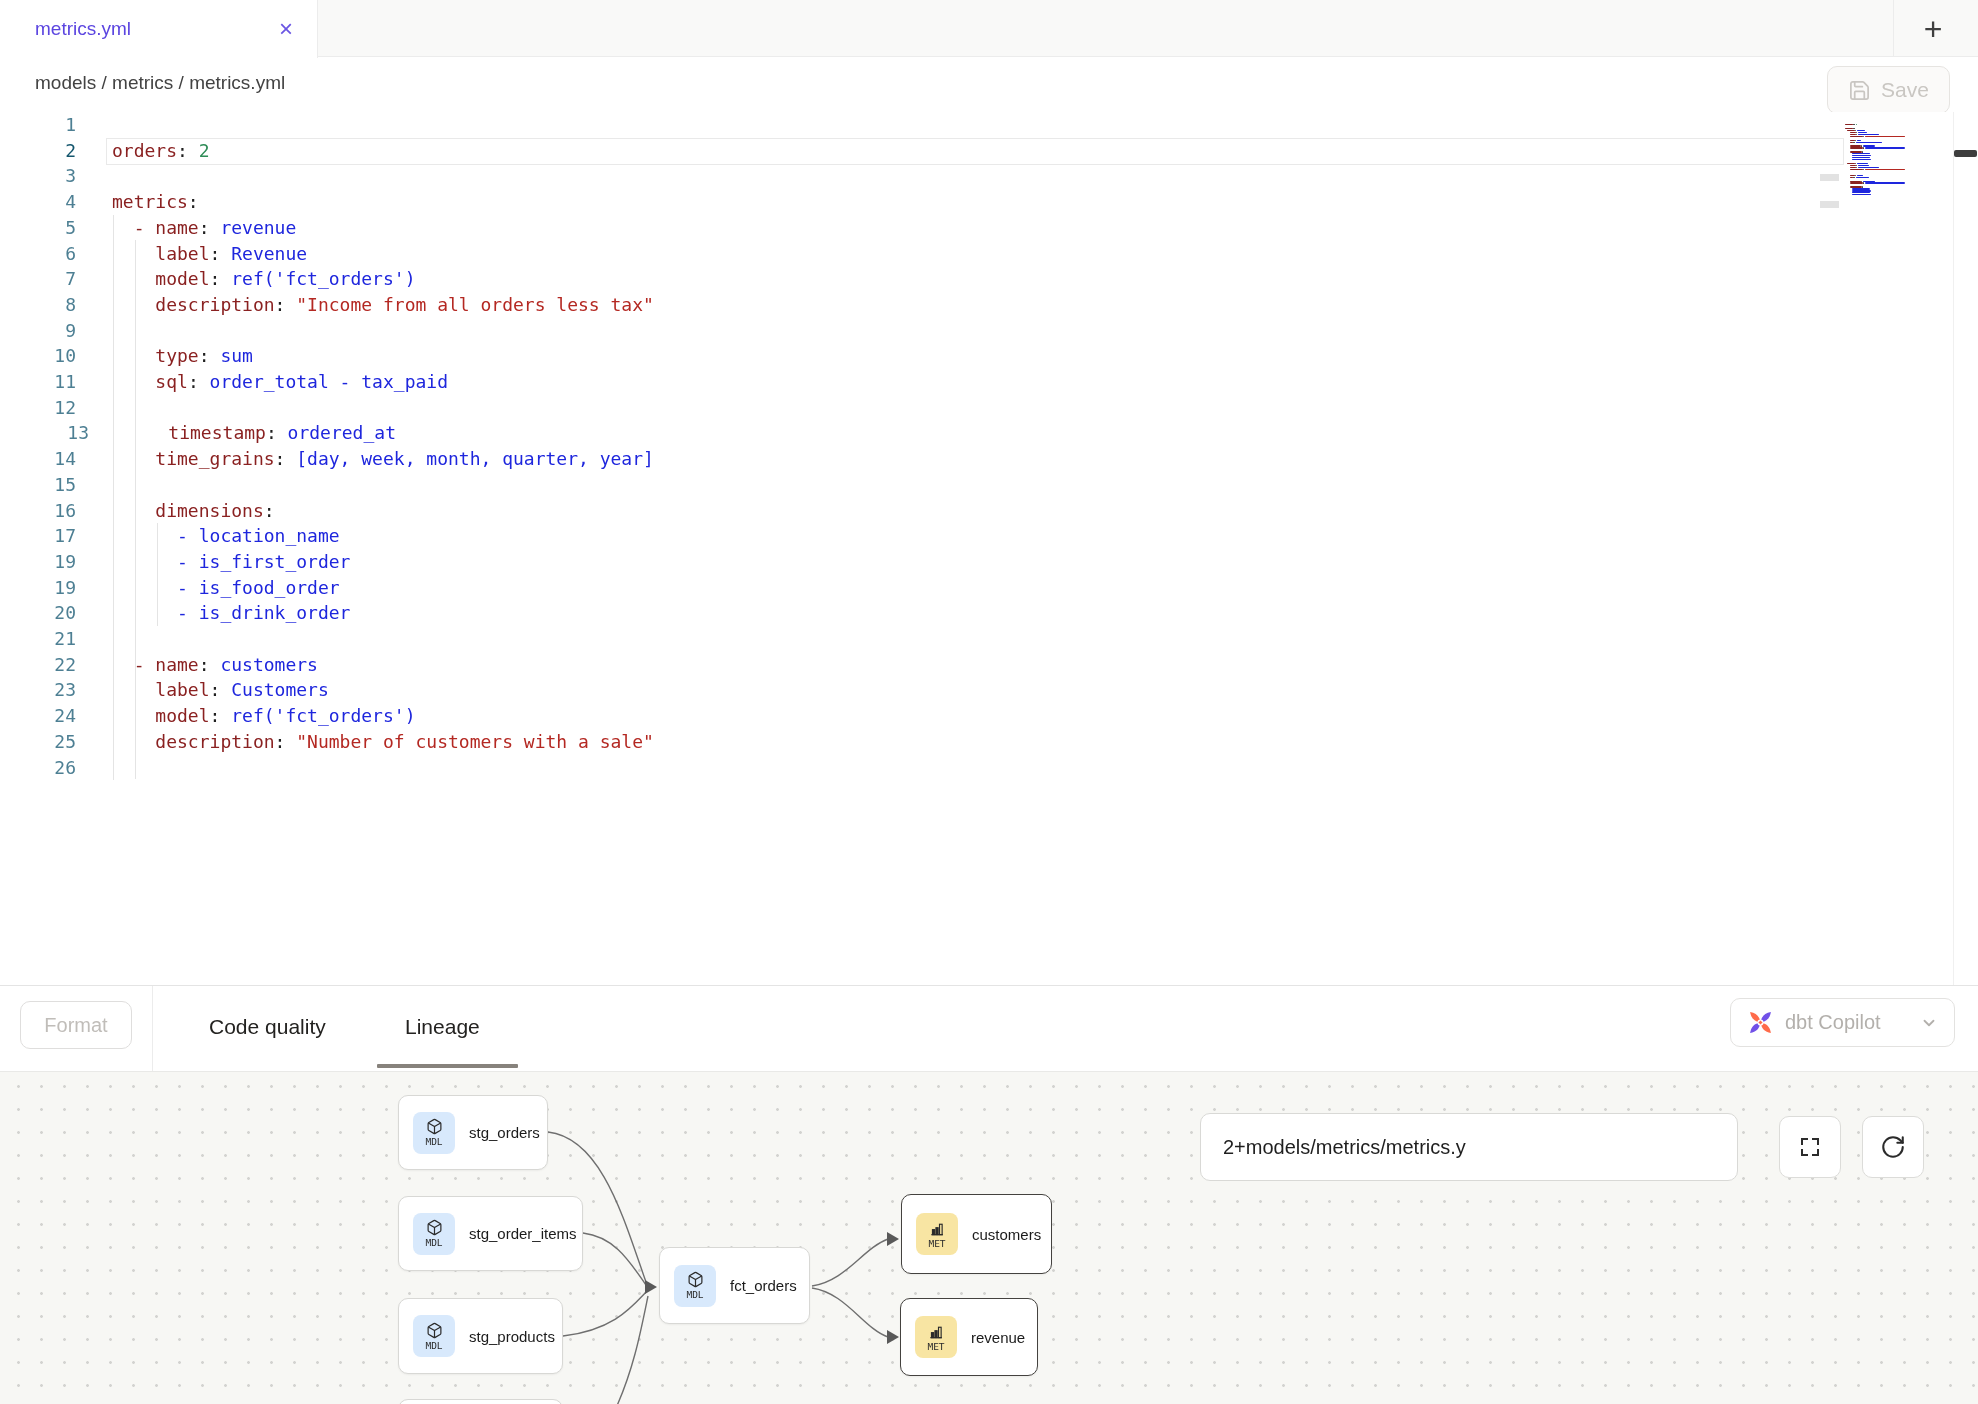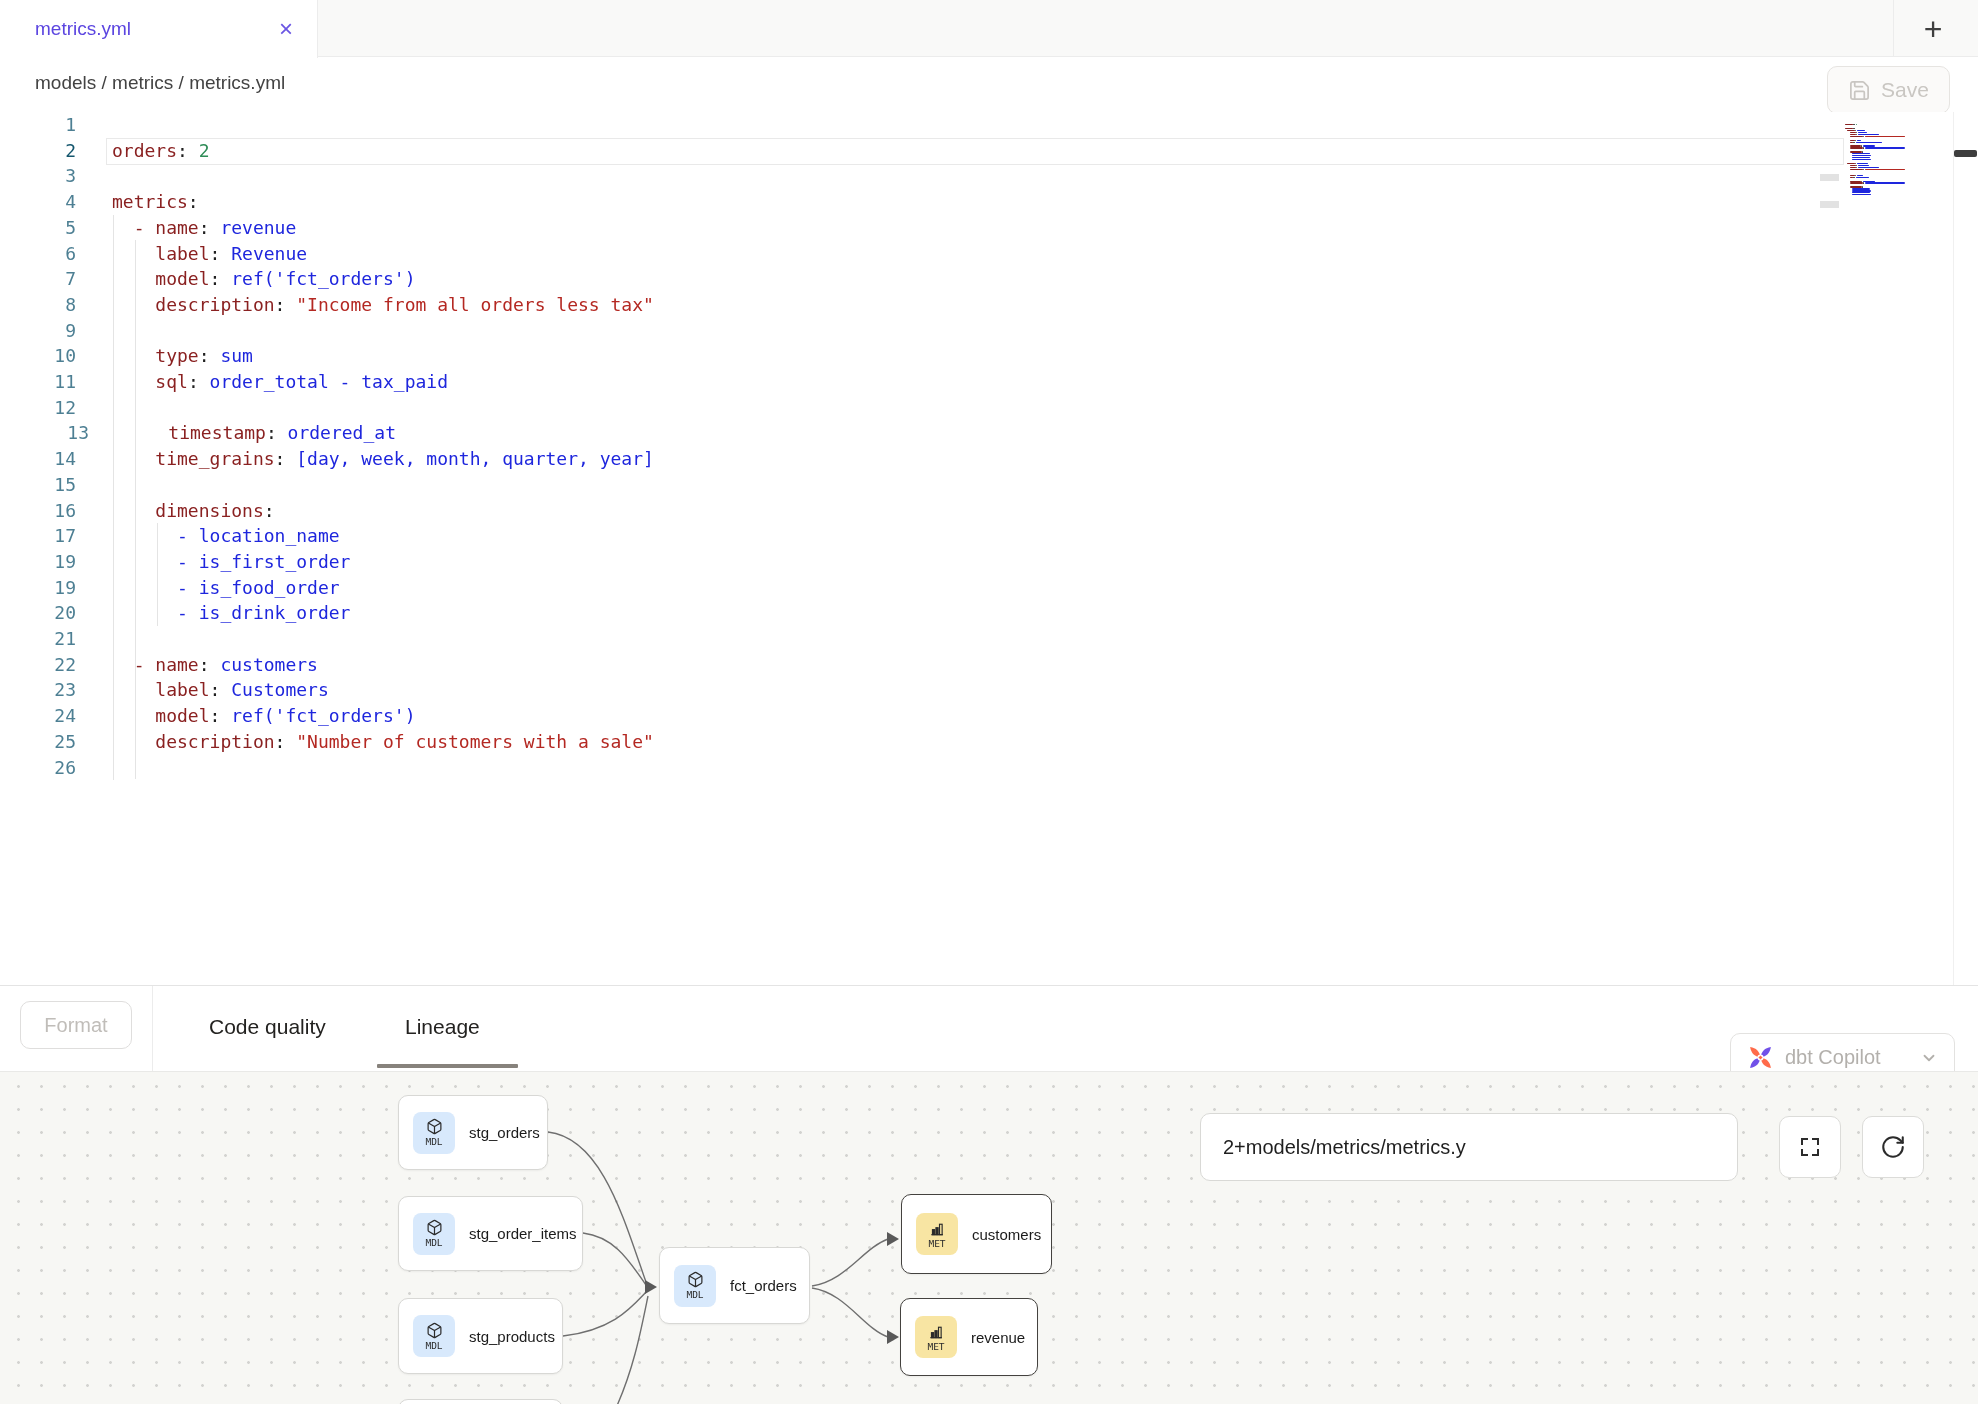--- a/index.html
+++ b/index.html
@@ -45,21 +45,21 @@
   .scroll-marker{position:absolute;left:1954px;top:38px;width:23px;height:7px;background:#3d3d3d;border-radius:2px;}
 
   
   .btoolbar{position:absolute;left:0;top:985px;width:1978px;height:86px;background:#fff;border-top:1px solid #e4e4e4;}
   .format-btn{position:absolute;left:20px;top:15px;width:112px;height:48px;border:1px solid #dfdedd;border-radius:10px;
               background:#fff;font-size:20px;color:#c0bdb9;display:flex;align-items:center;justify-content:center;cursor:default;}
   .tb-divider{position:absolute;left:152px;top:0;height:86px;border-left:1px solid #ececec;}
   .pane-tab{position:absolute;top:0;height:82px;display:flex;align-items:center;font-size:21px;color:#232220;cursor:pointer;}
   .tab-underline{position:absolute;left:377px;top:78px;width:141px;height:4px;background:#87827c;border-radius:1px;}
   .copilot-btn{position:absolute;left:1730px;top:12px;width:225px;height:49px;border:1px solid #e3e2e0;border-radius:10px;
-               background:#fff;display:flex;align-items:center;gap:11px;padding:0 16px;cursor:default;margin-top:35px;}
+               background:#fff;display:flex;align-items:center;gap:11px;padding:0 16px;cursor:default;}
   .copilot-btn .lbl{font-size:20px;font-weight:500;color:#b3b0ac;flex:1;}
 
   
   .lineage{position:absolute;left:0;top:1071px;width:1978px;height:333px;background:#f7f7f4;border-top:1px solid #e9e9e7;overflow:hidden;
            background-image:radial-gradient(circle,#d3d3d0 1.3px,transparent 1.5px);background-size:23px 23px;background-position:7px 3px;}
   .edges{position:absolute;left:0;top:0;pointer-events:none;}
   .gnode{position:absolute;background:#fff;border:1px solid #d8d8d5;border-radius:10px;box-shadow:0 1px 2px rgba(0,0,0,.05);
          display:flex;align-items:center;padding:0 14px;gap:14px;cursor:pointer;}
   .gnode.selected{border:1.6px solid #44423f;}
   .badge{width:42px;height:42px;border-radius:8px;display:flex;flex-direction:column;align-items:center;justify-content:center;flex:0 0 auto;}

